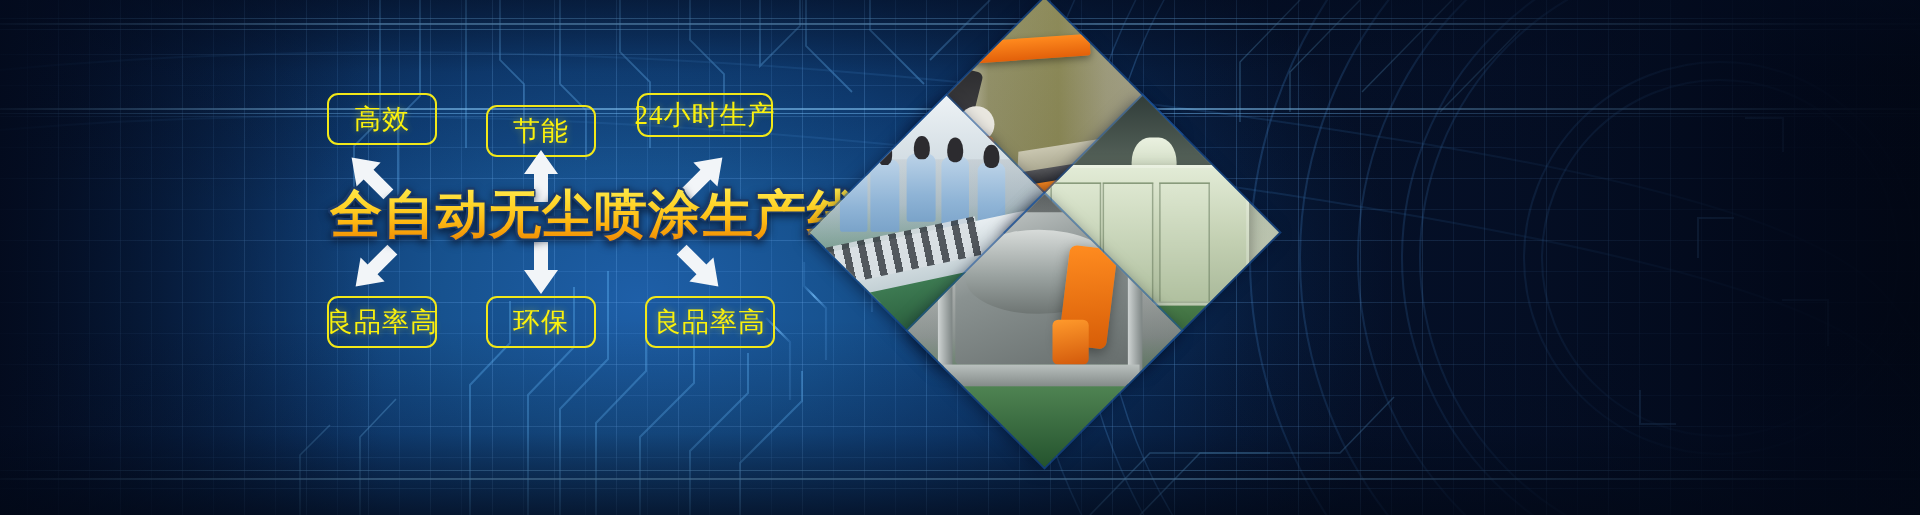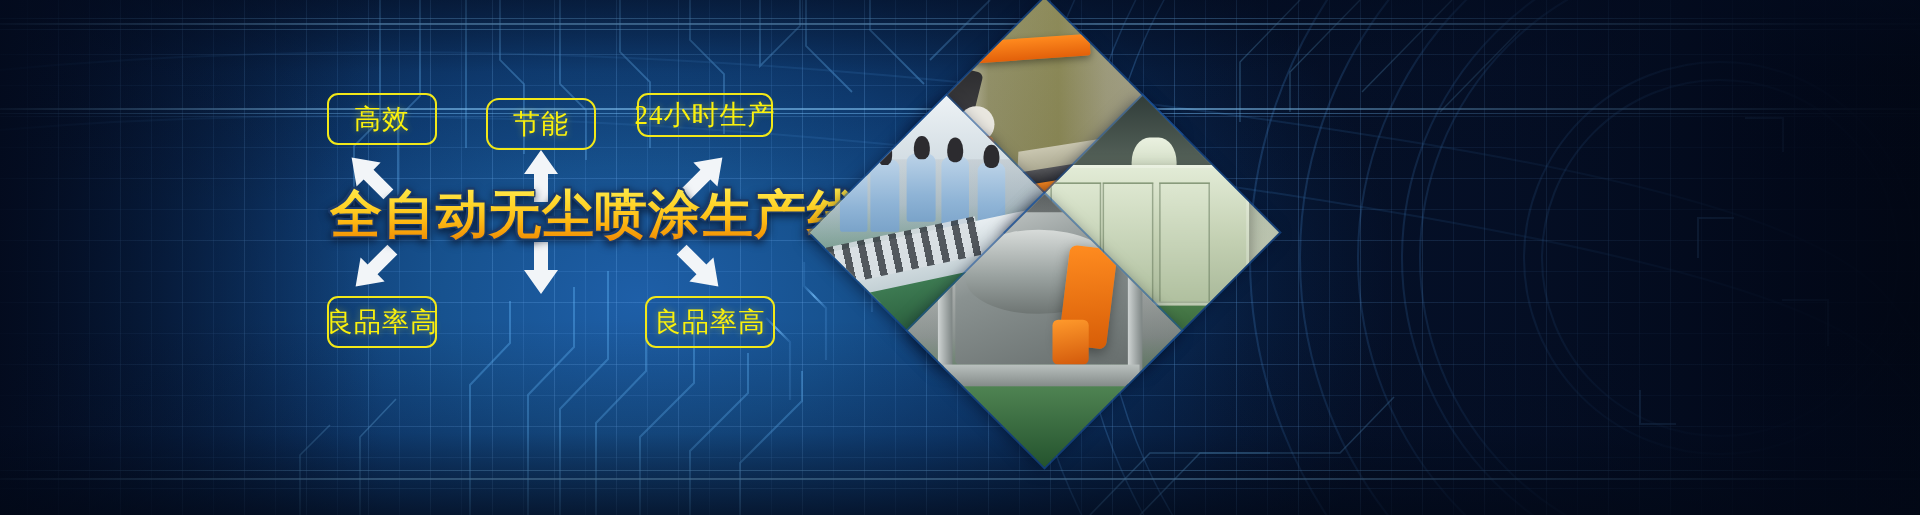--- a/index.html
+++ b/index.html
@@ -396,29 +396,32 @@
   <div class="scanline" style="top:470px;"></div>
 
   <div class="bg-vign"></div>
   <div class="bg-vign2"></div>
 
   <div class="compo">
 
     <div class="badge" style="left:327px;top:93px;width:110px;height:52px;">
       <span>高效</span>
     </div>
-    <div class="badge" style="left:486px;top:98px;width:110px;height:52px;border-radius:13px;">
+    <div class="badge" style="left:486px;top:105px;width:110px;height:52px;">
       <span>节能</span>
     </div>
     <div class="badge" style="left:637px;top:93px;width:136px;height:44px;">
       <span>24小时生产</span>
     </div>
 
     <div class="badge" style="left:327px;top:296px;width:110px;height:52px;">
       <span>良品率高</span>
+    </div>
+    <div class="badge" style="left:486px;top:296px;width:110px;height:52px;">
+      <span>环保</span>
     </div>
     <div class="badge" style="left:645px;top:296px;width:130px;height:52px;">
       <span>良品率高</span>
     </div>
 
     <svg class="arrows" viewBox="0 0 1010 515">
       <g fill="#f2f5f8">
 
         <g transform="translate(370,176) rotate(-45)">
           <path d="M0 -26 L17 -2 L7 -2 L7 26 L-7 26 L-7 -2 L-17 -2 Z"></path>

